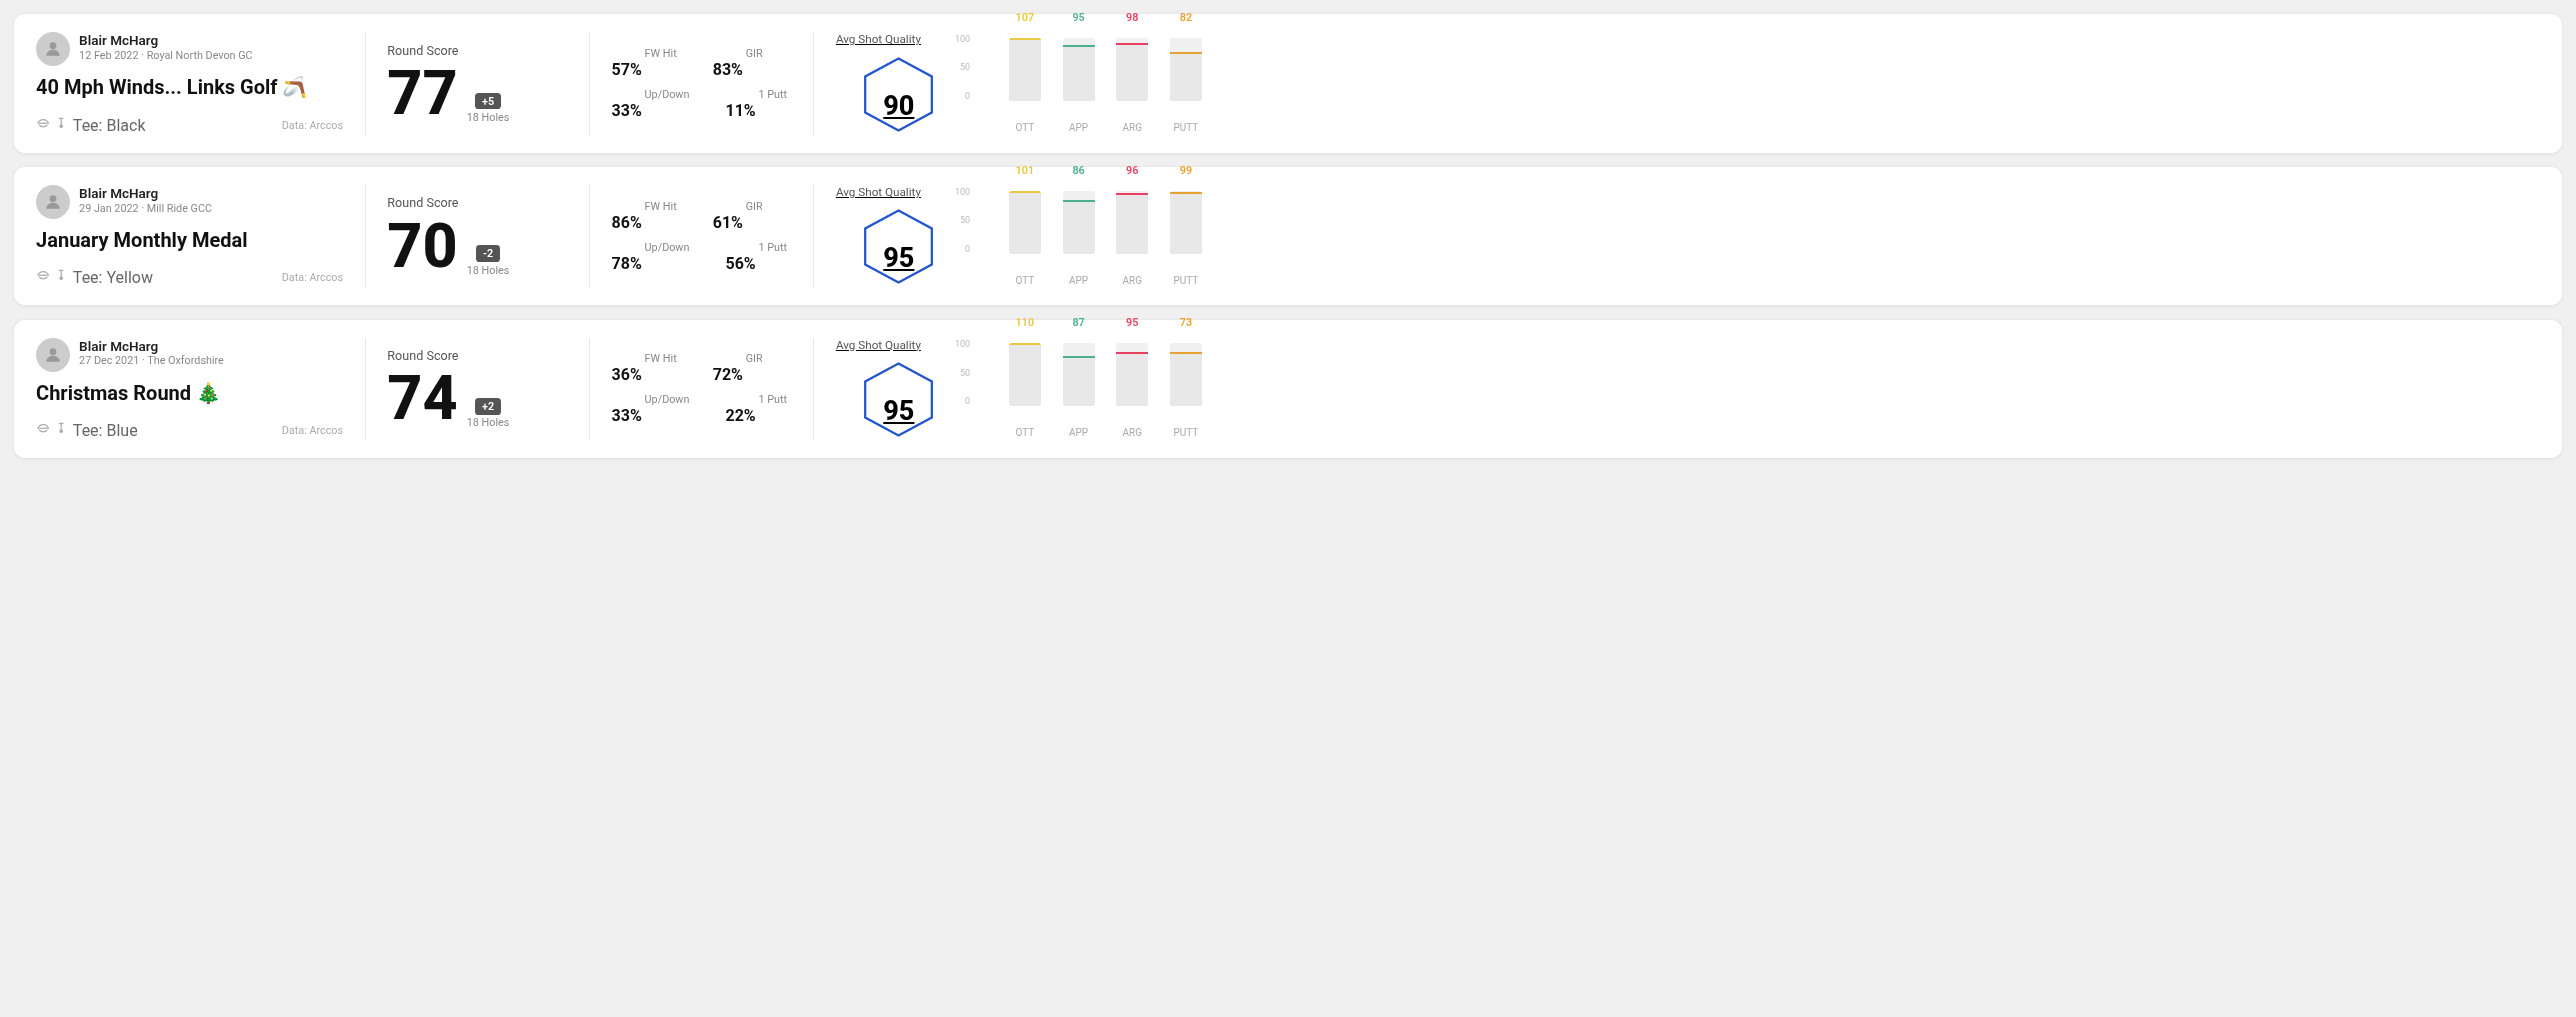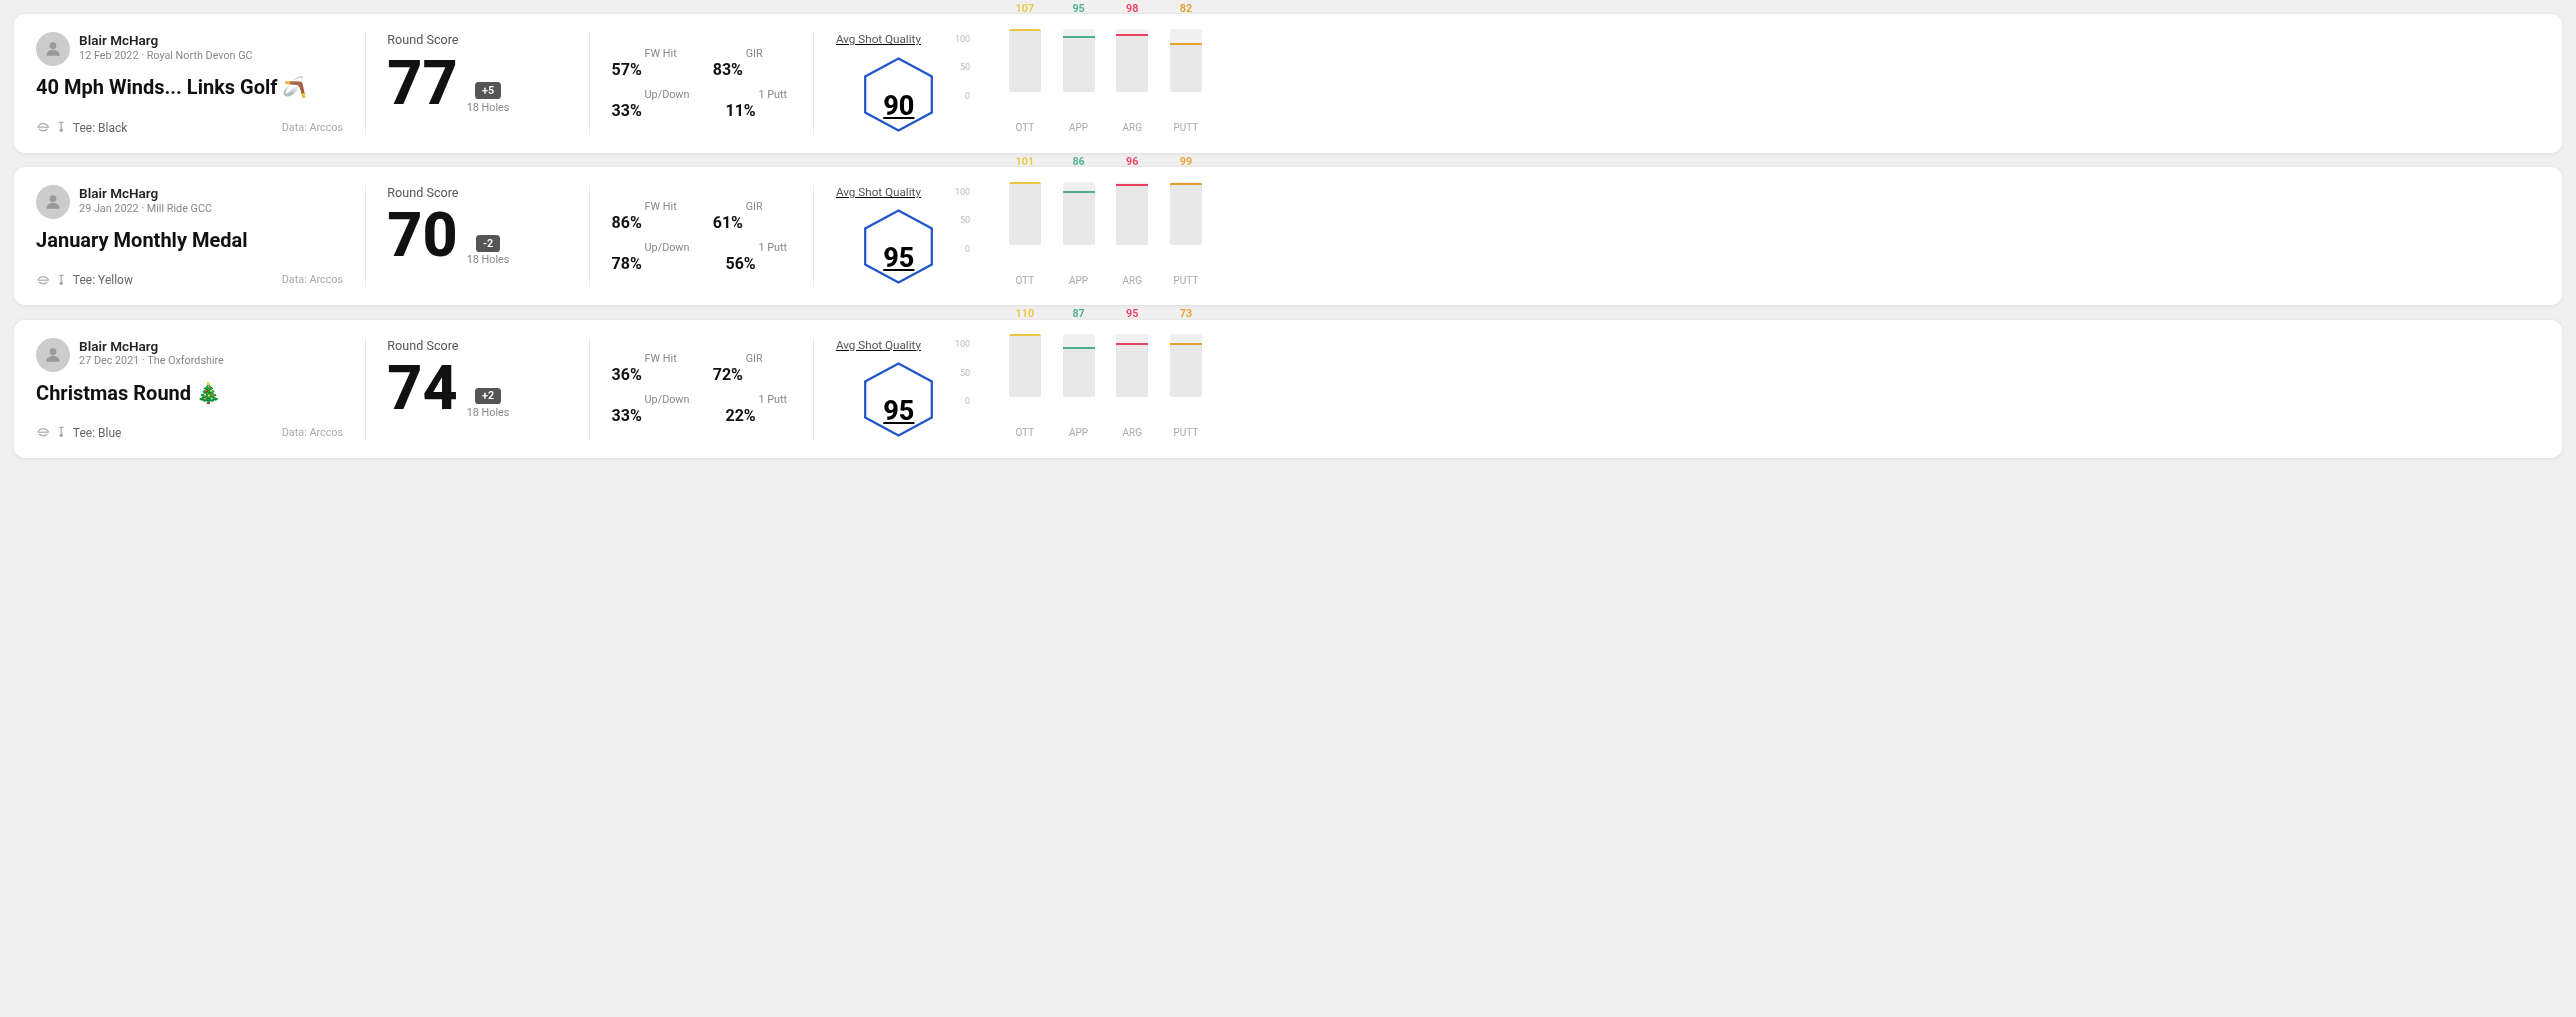--- a/index.html
+++ b/index.html
@@ -59,40 +59,41 @@
       margin-top: 5.4px;
     }
     .card-footer {
       display: flex;
       align-items: center;
       justify-content: space-between;
       margin-top: auto;
     }
     .tee-info {
       display: flex;
-      align-items: flex-end;
+      align-items: flex-start;
       gap: 4px;
-      font-size: 12px;
+      font-size: 16px;
       color: #666;
     }
     .data-source {
       font-size: 10.8px;
       color: #aaa;
     }
     .divider-v {
       width: 0.9px;
       background: #e8e8e8;
       margin: 0 21.7px;
       flex-shrink: 0;
     }
     .score-section {
       width: 180px;
       flex-shrink: 0;
       display: flex;
       flex-direction: column;
+      justify-content: center;
     }
     .score-label {
       font-size: 12.6px;
       color: #555;
       margin-bottom: 5.4px;
     }
     .score-row {
       display: flex;
       align-items: flex-end;
       gap: 9px;
@@ -225,21 +226,21 @@
     .bar-line {
       position: absolute;
       bottom: 0;
       left: 0;
       right: 0;
       height: 1.8px;
     }
     .bar-axis-label {
       font-size: 10px;
       color: #aaa;
-      margin-top: 18px;
+      margin-top: 9px;
     }
     .y-axis {
       position: absolute;
       left: -25px;
       top: 0;
       bottom: 32px;
       display: flex;
       flex-direction: column;
       justify-content: space-between;
       align-items: flex-end;

